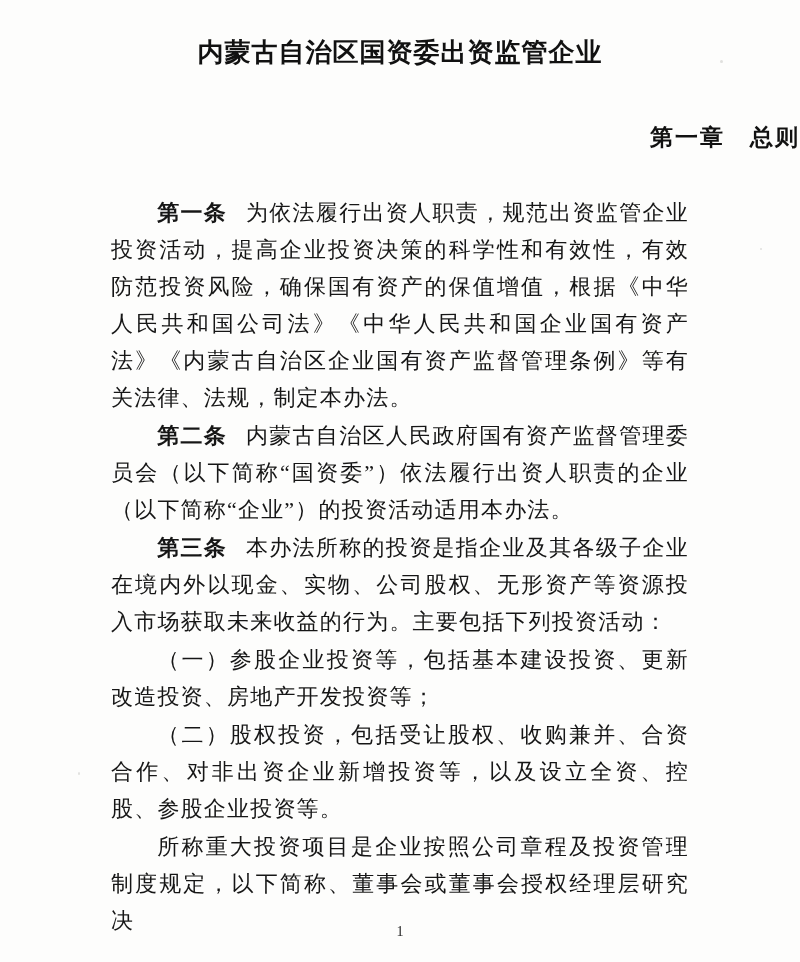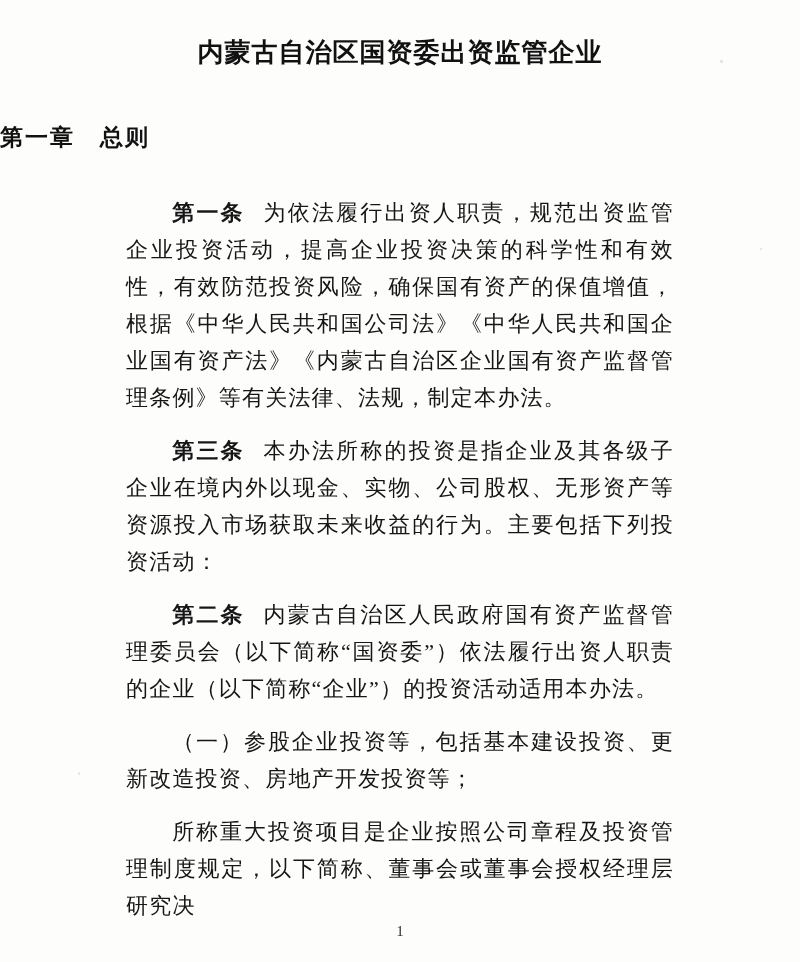--- a/index.html
+++ b/index.html
@@ -21,40 +21,40 @@
     text-align: center;
     font-family: "Liberation Sans", "DejaVu Sans", sans-serif;
     font-weight: bold;
     font-size: 26px;
     line-height: 44px;
     letter-spacing: 1px;
     color: #111;
   }
   .chapter-heading {
     margin-top: 46px;
-    text-align: left;
+    text-align: right;
     font-family: "Liberation Sans", "DejaVu Sans", sans-serif;
     font-weight: bold;
     font-size: 23px;
     line-height: 34px;
     letter-spacing: 2px;
     color: #111;
   }
   .body-text {
     margin: 40px 110px 0 110px;
     width: 580px;
     font-family: "Liberation Serif", "DejaVu Serif", serif;
     font-size: 22px;
     line-height: 37px;
     letter-spacing: 1.2px;
     text-align: justify;
     color: #161616;
   }
   .para {
-    margin: 16px;
+    margin: 1px;
     text-indent: 2.1em;
   }
   .para-lead:not(:empty) {
     font-weight: bold;
     margin-right: 0.85em;
     font-family: "Liberation Sans", "DejaVu Sans", sans-serif;
   }
   .page-number {
     position: absolute;
     top: 924px;
@@ -83,26 +83,27 @@
 
   <div class="doc-title">
     <div>内蒙古自治区国资委出资监管企业</div>
   </div>
 
   <div class="chapter-heading">第一章　总则</div>
 
   <div class="body-text">
     <p class="para"><span class="para-lead">第一条</span><span>为依法履行出资人职责，规范出资监管企业投资活动，提高企业投资决策的科学性和有效性，有效防范投资风险，确保国有资产的保值增值，根据《中华人民共和国公司法》《中华人民共和国企业国有资产法》《内蒙古自治区企业国有资产监督管理条例》等有关法律、法规，制定本办法。</span></p>
 
+    <p class="para"><span class="para-lead">第二条</span><span>内蒙古自治区人民政府国有资产监督管理委员会（以下简称“国资委”）依法履行出资人职责的企业（以下简称“企业”）的投资活动适用本办法。</span></p>
+
     <p class="para"><span class="para-lead">第三条</span><span>本办法所称的投资是指企业及其各级子企业在境内外以现金、实物、公司股权、无形资产等资源投入市场获取未来收益的行为。主要包括下列投资活动：</span></p>
-
-    <p class="para"><span class="para-lead">第二条</span><span>内蒙古自治区人民政府国有资产监督管理委员会（以下简称“国资委”）依法履行出资人职责的企业（以下简称“企业”）的投资活动适用本办法。</span></p>
 
     <p class="para"><span class="para-lead"></span><span>（一）参股企业投资等，包括基本建设投资、更新改造投资、房地产开发投资等；</span></p>
 
+    <p class="para"><span class="para-lead"></span><span>（二）股权投资，包括受让股权、收购兼并、合资合作、对非出资企业新增投资等，以及设立全资、控股、参股企业投资等。</span></p>
 
     <p class="para"><span class="para-lead"></span><span>所称重大投资项目是企业按照公司章程及投资管理制度规定，以下简称、董事会或董事会授权经理层研究决</span></p>
   </div>
 
   <div class="page-number">1</div>
 
   <div class="speckle s1"></div>
   <div class="speckle s2"></div>
   <div class="speckle s3"></div>
 

